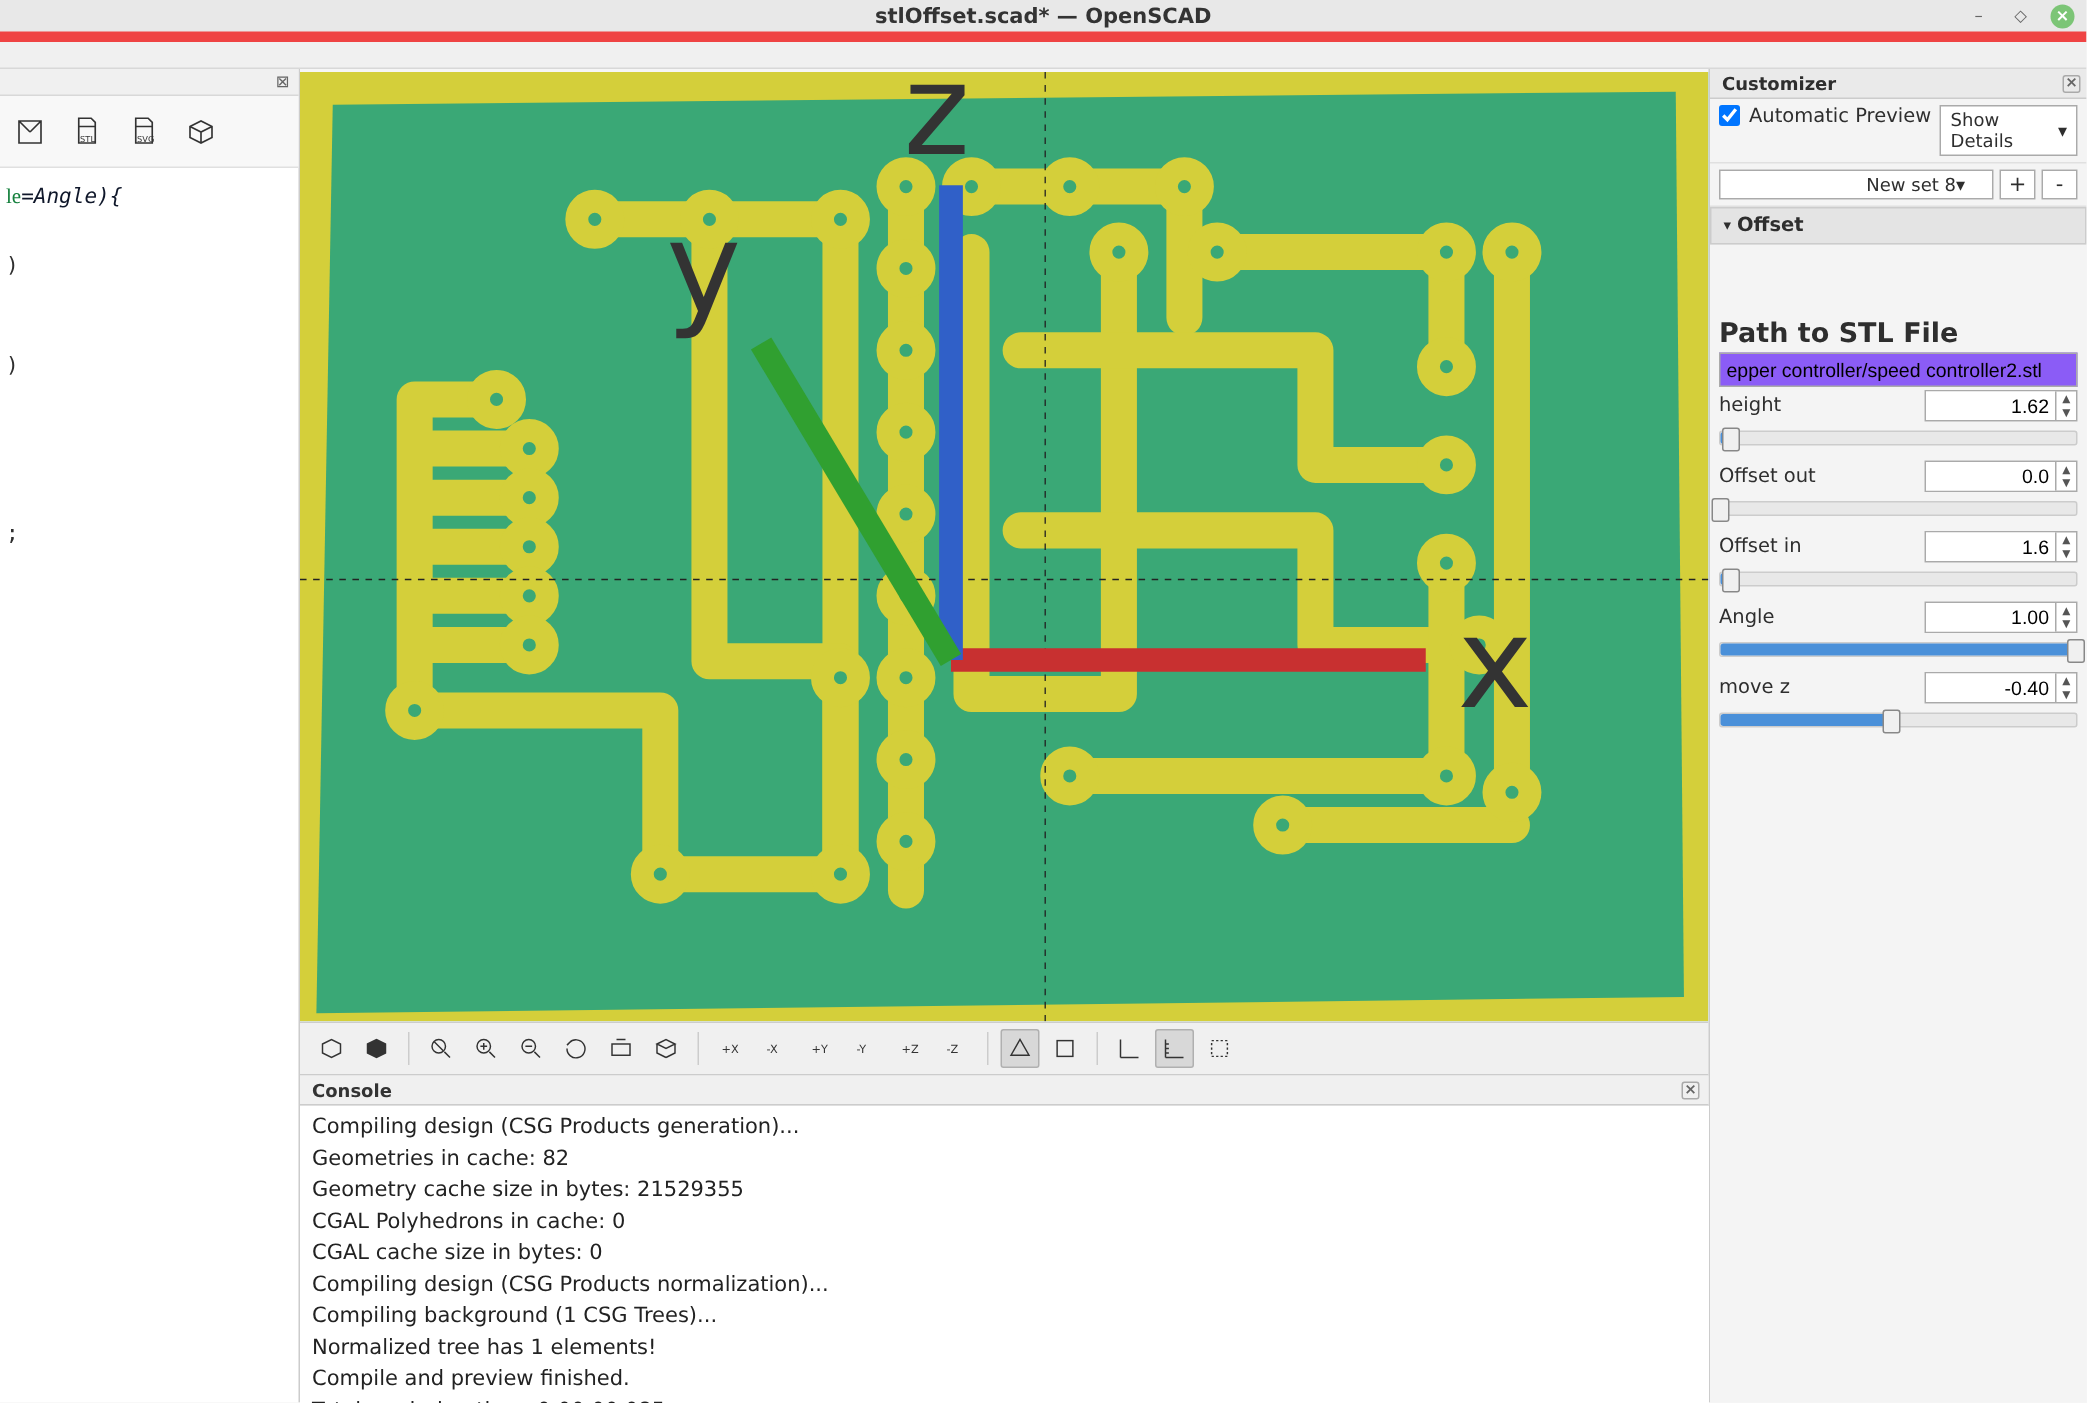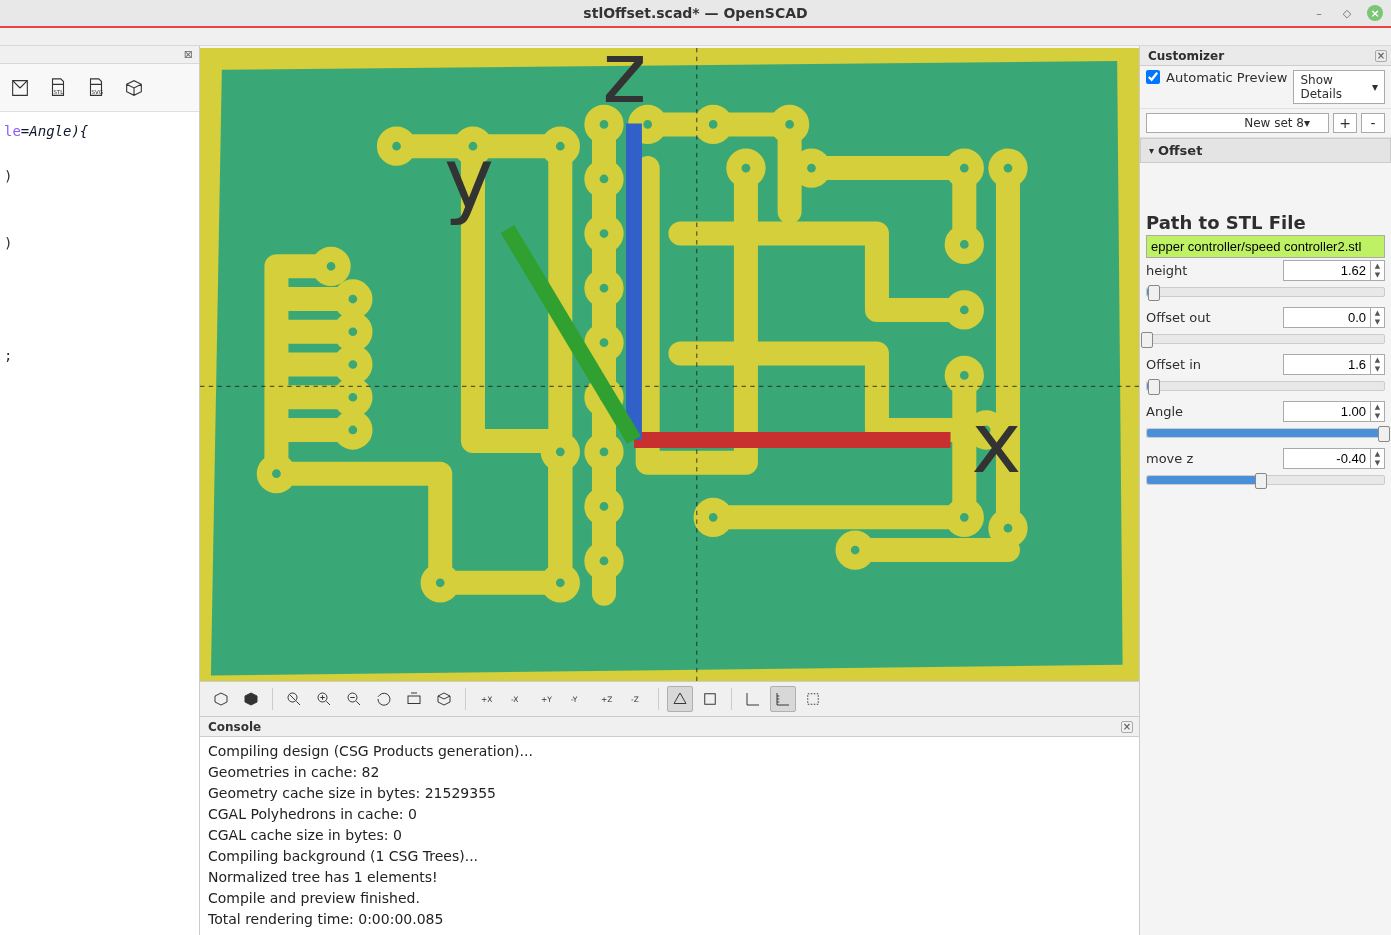--- a/index.html
+++ b/index.html
@@ -1,34 +1,34 @@
 <!DOCTYPE html>
 <html><head>
 <meta charset="utf-8">
 <style>
 * { box-sizing: border-box; margin: 0; padding: 0; }
 body { font-family: "DejaVu Sans", "Segoe UI", sans-serif; font-size: 13px; color: #2e2e2e; background: #f6f6f6; width: 1391px; height: 935px; overflow: hidden; display: flex; flex-direction: column; }
 
-.titlebar { height: 28px; background: #e8e8e8; display: flex; align-items: center; justify-content: center; position: relative; border-bottom: 2px solid #ef4444; }
+.titlebar { height: 28px; background: #e8e8e8; display: flex; align-items: center; justify-content: center; position: relative; border-bottom: 7px solid #ef4444; }
 .titlebar .title { font-weight: bold; font-size: 14px; color: #333; }
 .titlebar .controls { position: absolute; right: 8px; display: flex; gap: 12px; align-items: center; }
 .titlebar .ctrl { width: 16px; height: 16px; border-radius: 50%; display: flex; align-items: center; justify-content: center; font-size: 11px; color: #666; }
 .titlebar .close { background: #7cc576; color: #fff; font-weight: bold; }
 
 .emptybar { height: 18px; background: #f0f0f0; border-bottom: 1px solid #d8d8d8; }
 
 .main { flex: 1; display: flex; min-height: 0; }
 
 .left-panel { width: 200px; display: flex; flex-direction: column; border-right: 1px solid #ccc; background: #fff; }
 .left-panel .close-x { text-align: right; padding: 2px 6px; font-size: 11px; color: #666; background: #f0f0f0; border-bottom: 1px solid #d8d8d8; }
 .left-toolbar { height: 48px; display: flex; align-items: center; gap: 14px; padding: 0 8px; background: #f8f8f8; border-bottom: 1px solid #e0e0e0; }
 .icon-btn { width: 24px; height: 24px; display: flex; align-items: center; justify-content: center; cursor: pointer; }
 .icon-btn svg { width: 22px; height: 22px; stroke: #333; fill: none; stroke-width: 1.2; }
 .code-area { flex: 1; padding: 8px 4px; font-family: "DejaVu Sans Mono", monospace; font-size: 14px; white-space: pre; overflow: hidden; line-height: 1.6; }
-.code-area .kw { color: #8b5cf6; }
+.code-area .kw { color: #15803d; font-family: Liberation Serif, serif; }
 .code-area .fn { color: #0f172a; font-style: italic; }
 
 .center { flex: 1; display: flex; flex-direction: column; min-width: 0; }
 .viewport { flex: 1; background: linear-gradient(#a8d8e8, #d0e8f0); position: relative; overflow: hidden; margin: 2px 0 0 0; }
 .viewport svg { width: 100%; height: 100%; }
 .axis-ind { position: absolute; left: 70px; bottom: 30px; width: 60px; height: 60px; }
 
 .view-toolbar { height: 36px; background: #f0f0f0; border-top: 1px solid #ccc; border-bottom: 1px solid #ccc; display: flex; align-items: center; padding: 0 8px; gap: 4px; }
 .view-toolbar .tbtn { width: 26px; height: 26px; display: flex; align-items: center; justify-content: center; cursor: pointer; border-radius: 2px; }
 .view-toolbar .tbtn.active { background: #d8d8d8; border: 1px solid #b0b0b0; }
@@ -47,21 +47,21 @@
 .cust-row input[type=checkbox] { width: 14px; height: 14px; }
 .cust-row .lbl { font-size: 13px; }
 .cust-row .dd { flex: 1; border: 1px solid #aaa; background: #fff; padding: 2px 6px; display: flex; justify-content: space-between; align-items: center; font-size: 12px; }
 .set-row { display: flex; gap: 4px; padding: 4px 6px; border-bottom: 1px solid #e0e0e0; }
 .set-row .dd { flex: 1; border: 1px solid #aaa; background: #fff; padding: 2px 18px; display: flex; justify-content: flex-end; font-size: 12px; }
 .set-row .btn { width: 24px; border: 1px solid #aaa; background: #fff; display: flex; align-items: center; justify-content: center; font-size: 14px; }
 .section-hdr { background: #e4e4e4; border: 1px solid #ccc; padding: 4px 8px; font-weight: bold; font-size: 13px; display: flex; align-items: center; gap: 4px; }
 .section-hdr .tri { font-size: 10px; }
 .param-group { padding: 4px 6px; }
 .param-label { font-weight: bold; font-size: 18px; padding: 4px 0 2px; margin-top: 41px; }
-.param-input { width: 100%; border: 1px solid #aaa; padding: 3px 4px; font-size: 13px; background: #bef264; }
+.param-input { width: 100%; border: 1px solid #aaa; padding: 3px 4px; font-size: 13px; background: #8b5cf6; }
 .param-row { display: flex; align-items: center; justify-content: space-between; padding: 2px 0; }
 .param-row .plabel { font-weight: normal; font-size: 13px; }
 .param-row .spin { display: flex; border: 1px solid #aaa; background: #fff; }
 .param-row .spin input { border: none; width: 86px; text-align: right; padding: 2px 4px; font-size: 13px; outline: none; }
 .param-row .spin .ud { width: 14px; display: flex; flex-direction: column; border-left: 1px solid #aaa; }
 .param-row .spin .ud div { flex: 1; font-size: 7px; display: flex; align-items: center; justify-content: center; color: #555; }
 .slider { height: 10px; background: #e8e8e8; border: 1px solid #ccc; margin: 4px 0 8px; position: relative; border-radius: 2px; }
 .slider .track { position: absolute; left: 0; top: 0; bottom: 0; background: #4a90d9; border-radius: 2px; }
 .slider .thumb { position: absolute; top: -3px; width: 12px; height: 16px; background: #f0f0f0; border: 1px solid #888; border-radius: 2px; transform: translateX(-50%); }
 </style>
@@ -306,20 +306,21 @@
       <div class="console-hdr">
         <span>Console</span>
         <span class="cx">×</span>
       </div>
       <div class="console-body">
         <div>Compiling design (CSG Products generation)...</div>
         <div>Geometries in cache: 82</div>
         <div>Geometry cache size in bytes: 21529355</div>
         <div>CGAL Polyhedrons in cache: 0</div>
         <div>CGAL cache size in bytes: 0</div>
+        <div>Compiling design (CSG Products normalization)...</div>
         <div>Compiling background (1 CSG Trees)...</div>
         <div>Normalized tree has 1 elements!</div>
         <div>Compile and preview finished.</div>
         <div>Total rendering time: 0:00:00.085</div>
       </div>
     </div>
   </div>
 
   <div class="right-panel">
     <div class="hdr">

